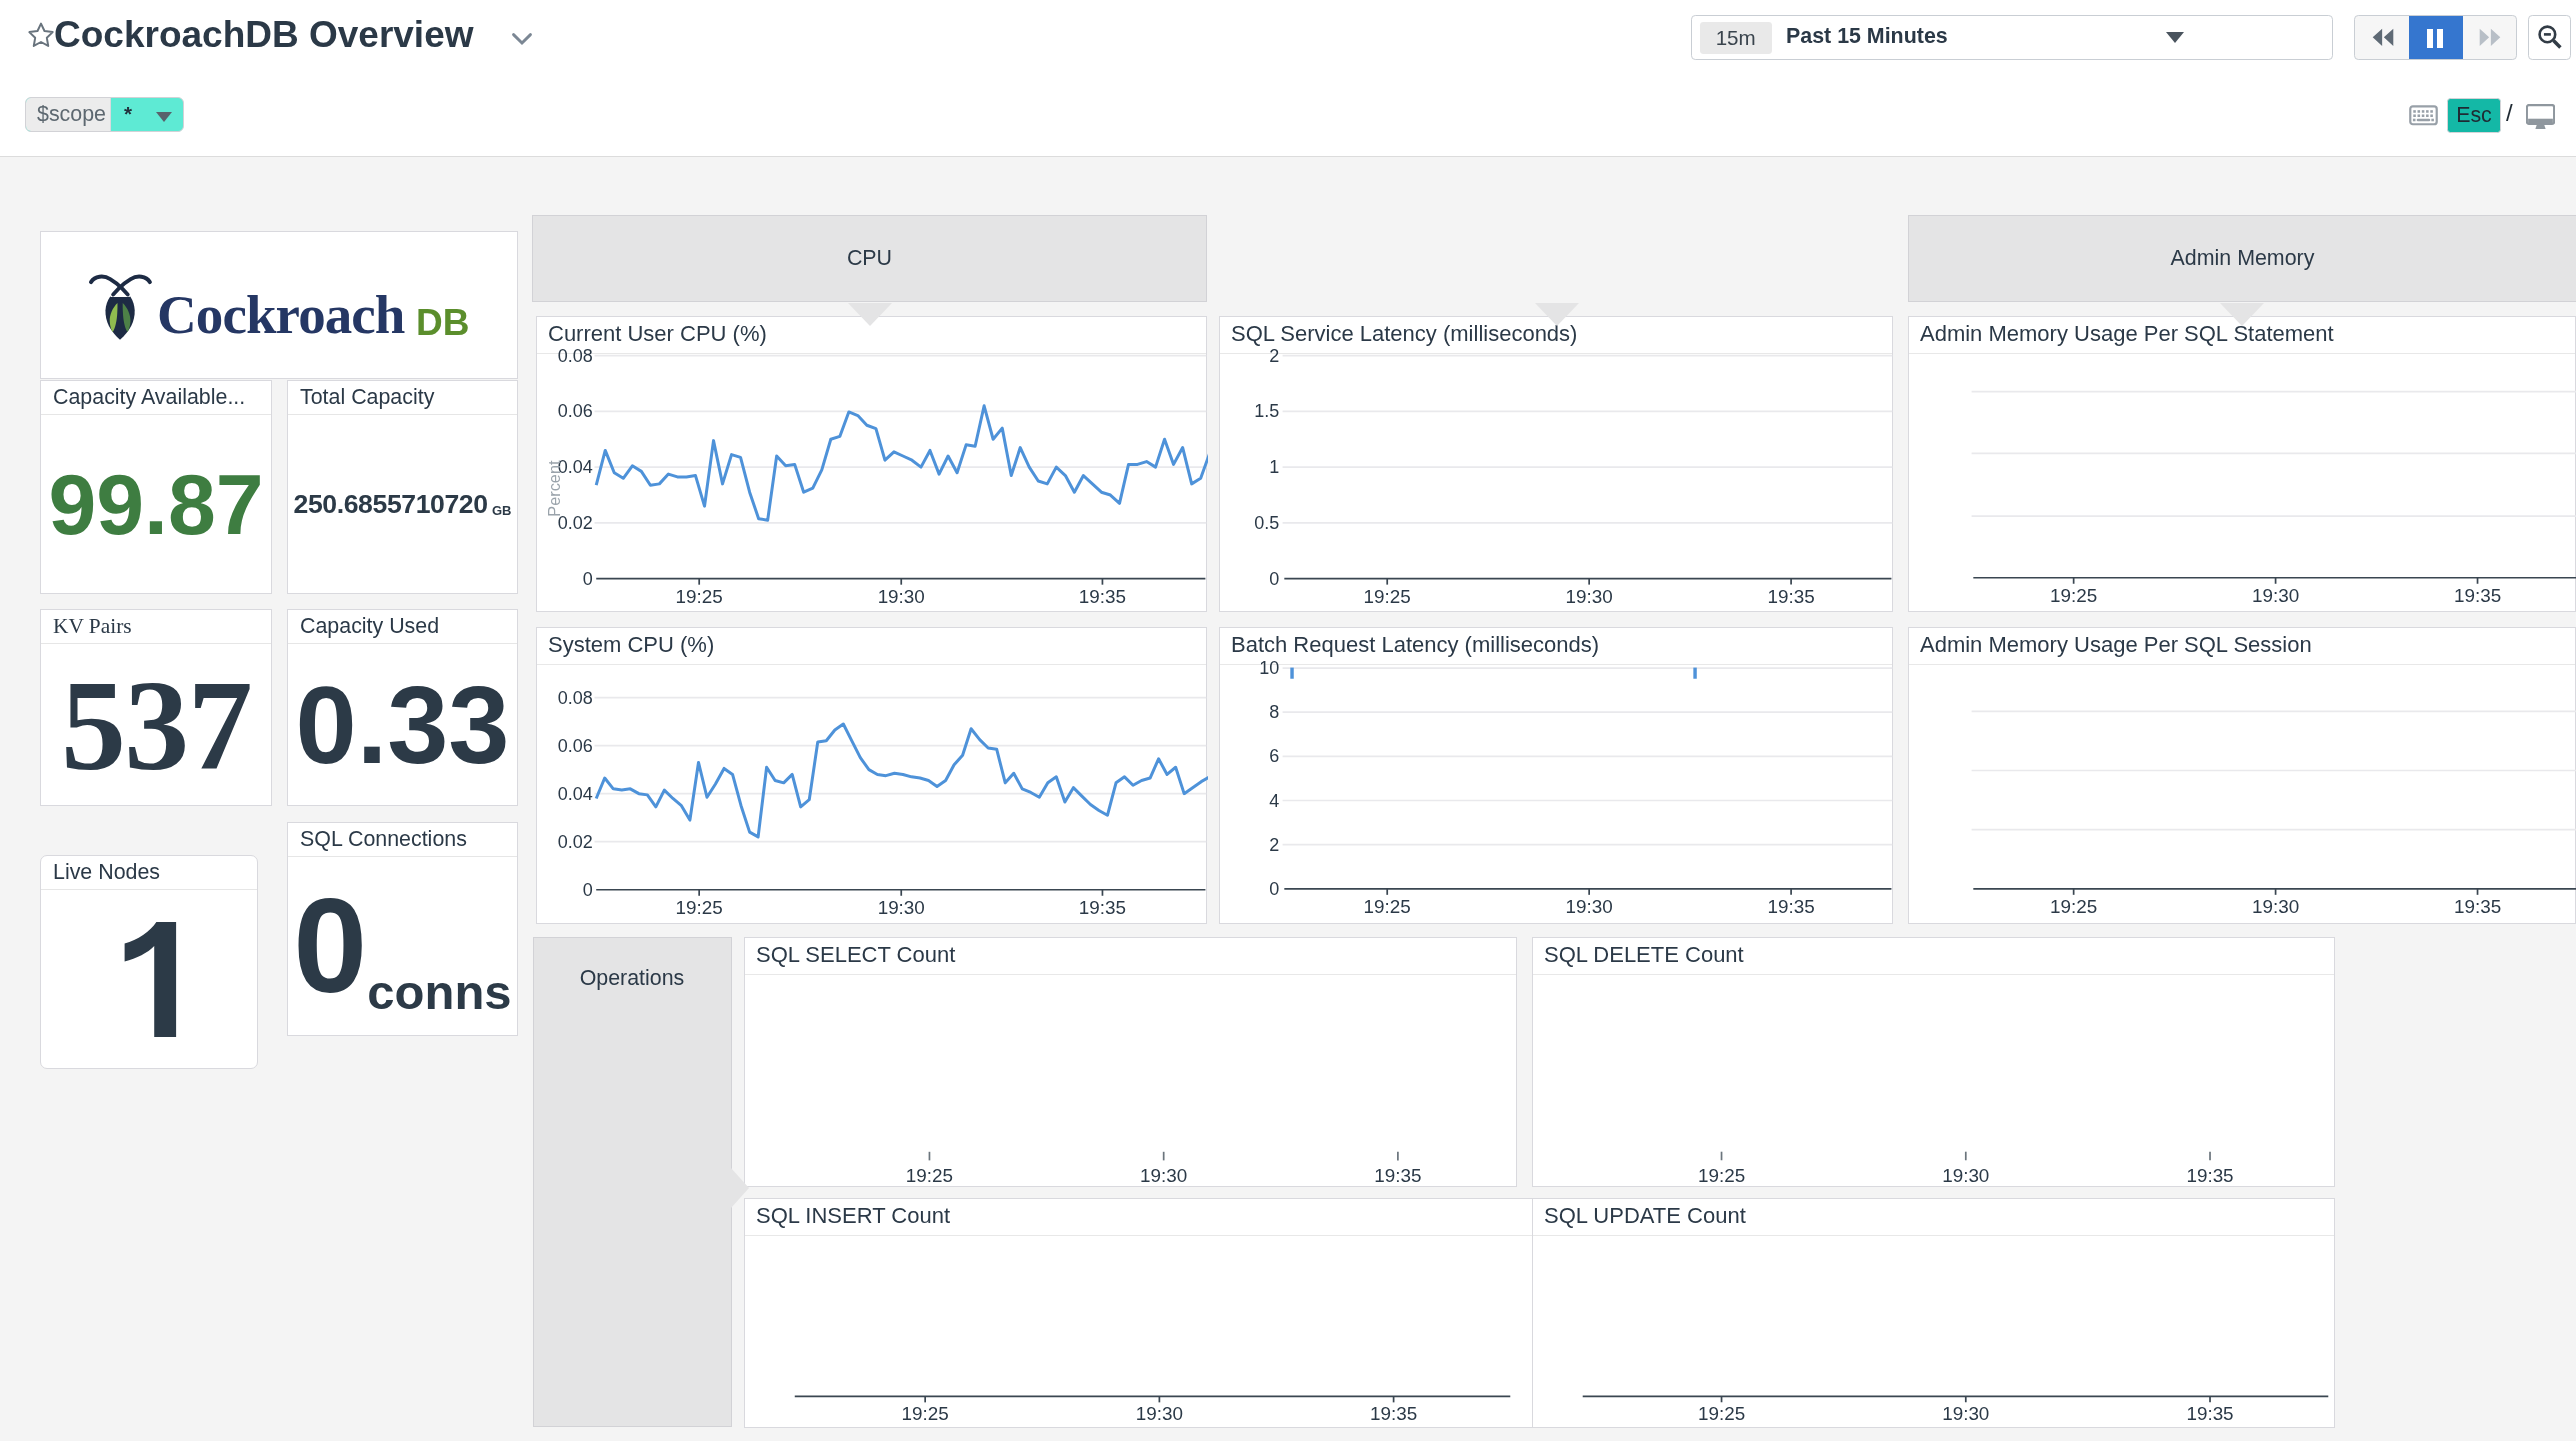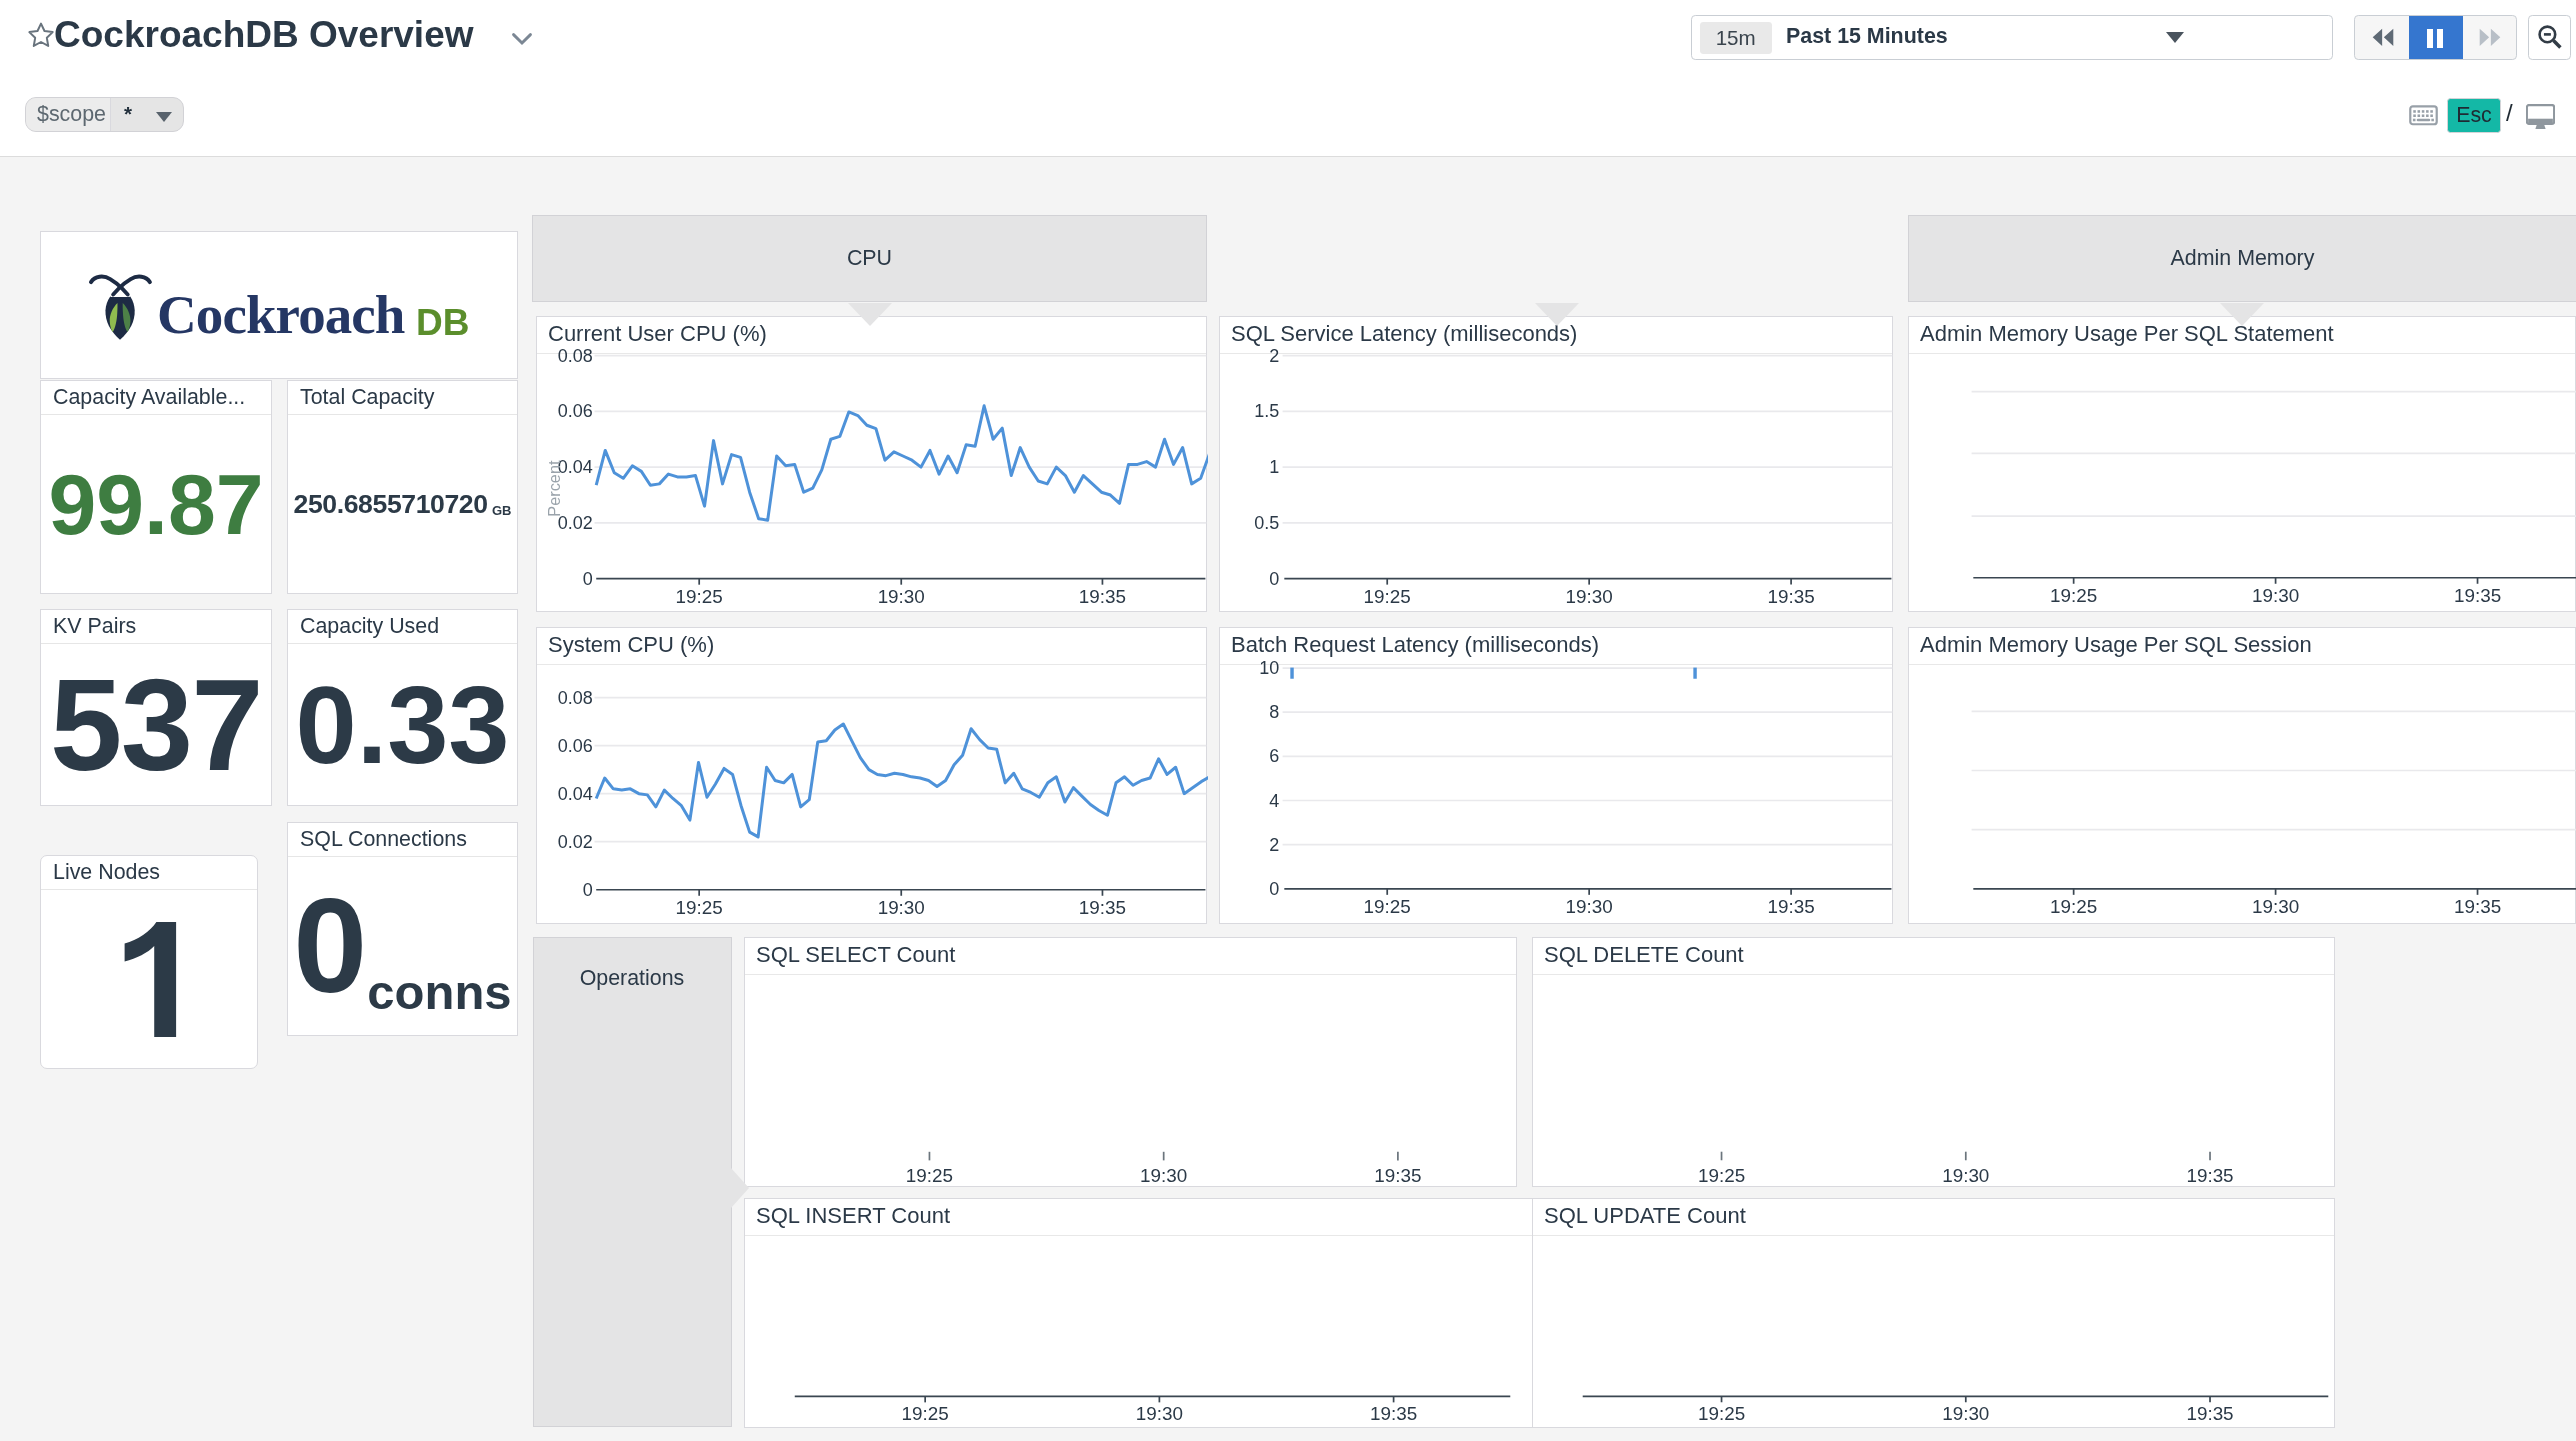--- a/index.html
+++ b/index.html
@@ -41,21 +41,21 @@
       </svg>
 </div>
 <div style="position:absolute;left:2528px;top:14.6px;width:43px;height:45px;background:#fff;border:0.9px solid #c9ced4;border-radius:4.3px;">
   <svg width="26" height="26" viewBox="0 0 30 30" style="position:absolute;left:7.7px;top:8.6px" fill="none" stroke="#323c46" stroke-width="3">
         <circle cx="12" cy="12" r="9"></circle>
         <line x1="19" y1="19" x2="27" y2="27" stroke-width="4"></line>
         <line x1="8" y1="12" x2="16" y2="12"></line>
       </svg>
 </div>
 
-<div style="position:absolute;left:25px;top:97px;width:159px;height:35px;border:0.9px solid #d2d2d6;border-radius:11px;background:#e5e5e5;overflow:hidden;">
+<div style="position:absolute;left:25px;top:97px;width:159px;height:35px;border:0.9px solid #d2d2d6;border-radius:6px;background:#5eead4;overflow:hidden;">
   <div style="position:absolute;left:0;top:0;width:85px;height:35px;background:#ececec;border-right:0.9px solid #d9d9de;font-size:21.4px;color:#5d6870;line-height:33px;padding-left:11px;">$scope</div>
   <div style="position:absolute;left:98px;top:4.3px;font-size:20.6px;font-weight:bold;color:#22303c;">*</div>
   <div style="position:absolute;left:130px;top:13.7px;width:0;height:0;border-left:8.6px solid transparent;border-right:8.6px solid transparent;border-top:10.3px solid #58626c;"></div>
 </div>
 
 <svg width="29" height="20.6" viewBox="0 0 34 24" style="position:absolute;left:2409px;top:105px" fill="none" stroke="#98a0a8" stroke-width="2.6">
       <rect x="1.5" y="1.5" width="31" height="21" rx="3"></rect>
       <g fill="#98a0a8" stroke="none">
         <rect x="5" y="6" width="3" height="3"></rect>
         <rect x="10" y="6" width="3" height="3"></rect>
@@ -109,21 +109,21 @@
 </div>
 
 <div class="card stat" style="left:40px;top:380px;width:232px;height:214px;">
   <div class="t">Capacity Available...</div>
   <div class="v" style="font-size:86px;color:#3e7d41;">99.87</div>
 </div>
 <div class="card stat" style="left:287px;top:380px;width:231px;height:214px;">
   <div class="t">Total Capacity</div>
   <div class="v" style="font-size:26.6px;letter-spacing:-0.4px;">250.6855710720<span style="font-size:13px;margin-left:4.3px;margin-top:12px;letter-spacing:0">GB</span></div>
 </div>
-<div class="card stat" style="left:40px;top:609px;width:232px;height:197px;">
+<div class="card stat" style="left:40px;top:609px;width:232px;height:197px;font-family:Liberation Serif, serif;">
   <div class="t">KV Pairs</div>
   <div class="v" style="font-size:130px;letter-spacing:-1.7px;">537</div>
 </div>
 <div class="card stat" style="left:287px;top:609px;width:231px;height:197px;">
   <div class="t">Capacity Used</div>
   <div class="v" style="font-size:110px;">0.33</div>
 </div>
 <div class="card stat" style="left:40px;top:855px;width:218px;height:214px;border-radius:7px;">
   <div class="t">Live Nodes</div>
   <div class="v">

